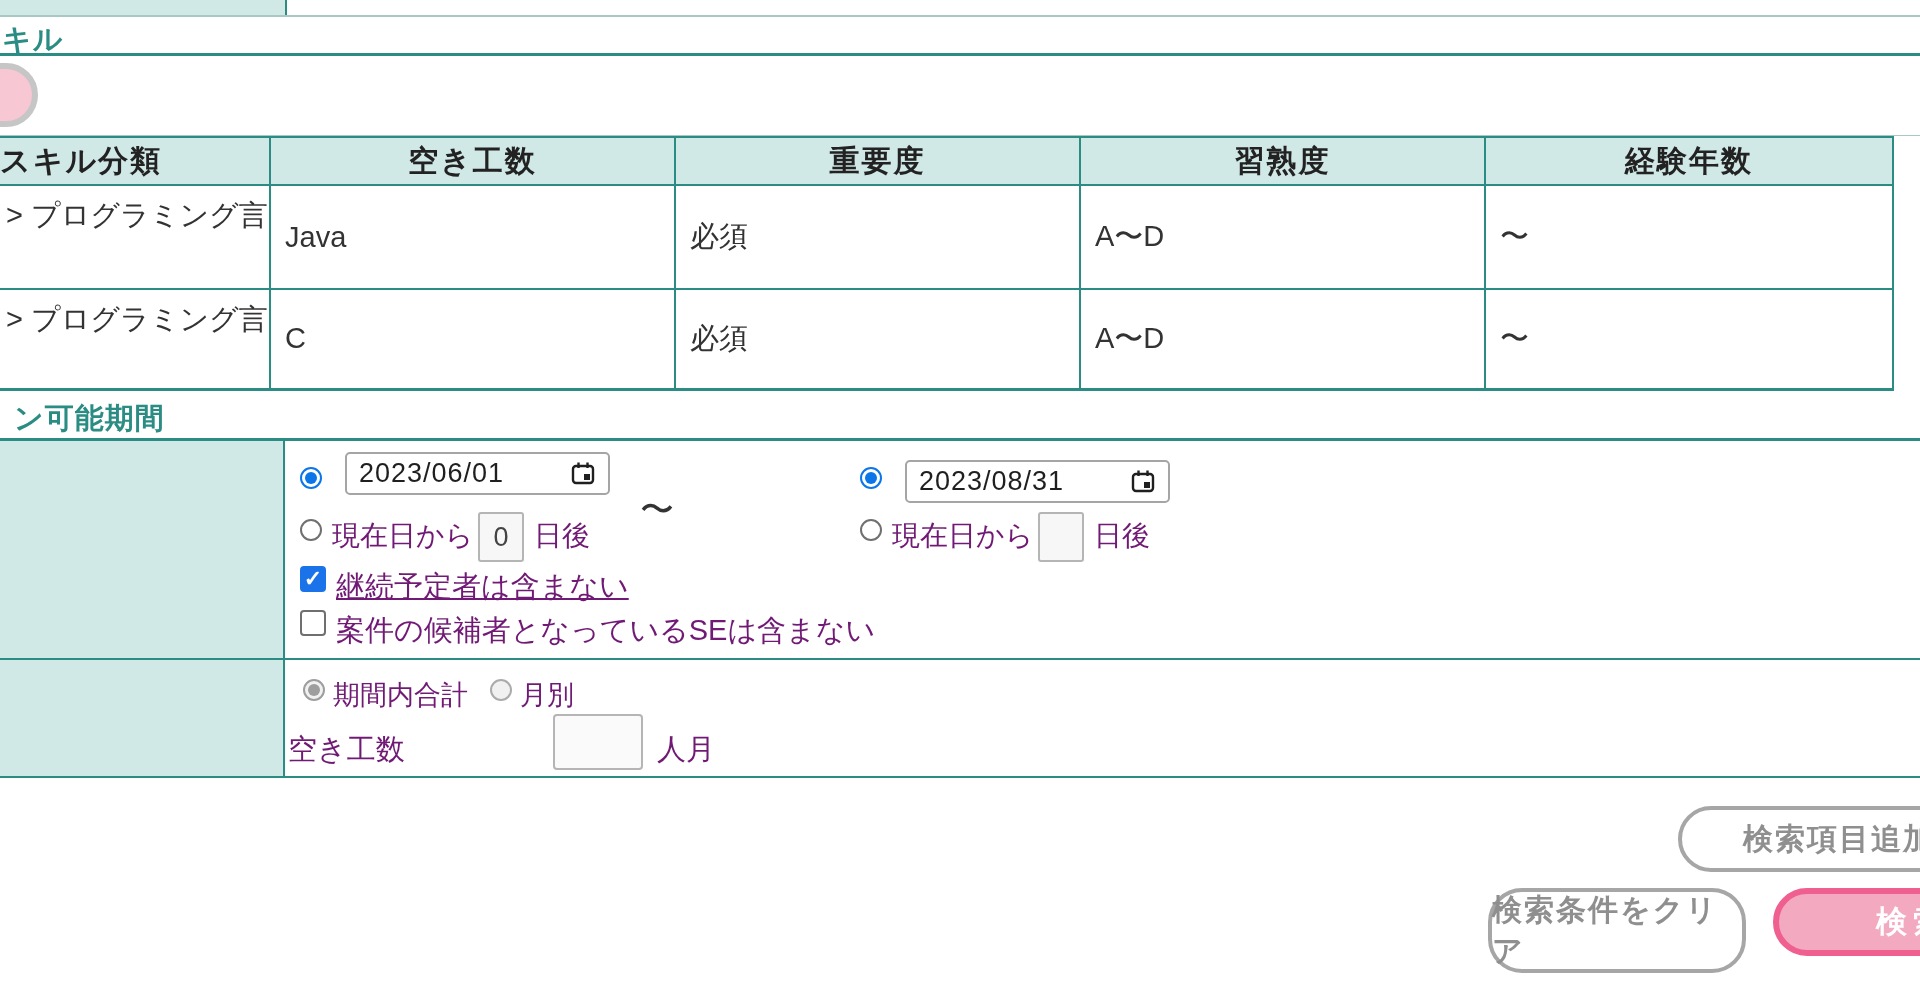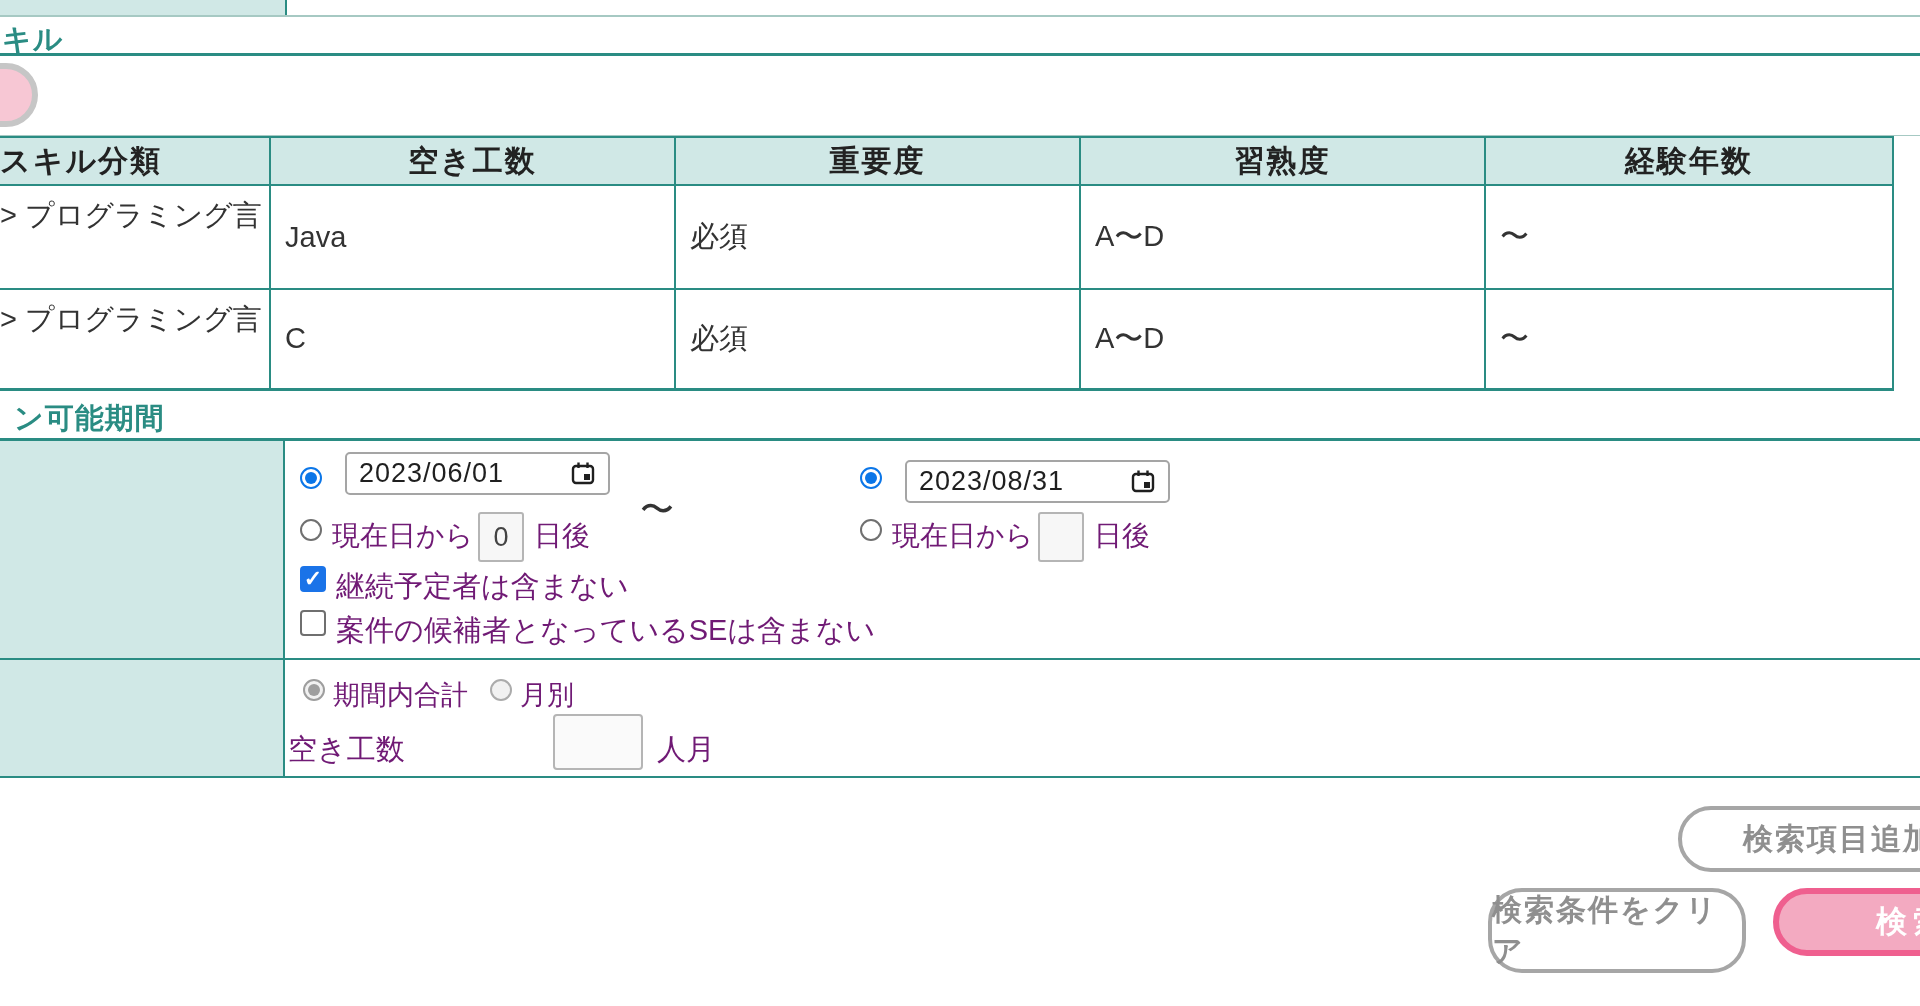--- a/index.html
+++ b/index.html
@@ -24,21 +24,21 @@
 
   
   table.skill{position:absolute;left:0;top:136px;width:1893px;border-collapse:collapse;
               table-layout:fixed;}
   table.skill td,table.skill th{border:2px solid #2a8c83;box-sizing:border-box;overflow:hidden;white-space:nowrap;}
   table.skill th{background:#d0e8e6;font-size:30px;font-weight:bold;color:#222;height:48px;
                  text-align:center;letter-spacing:2px;}
   table.skill td{background:#fff;font-size:29px;color:#333;vertical-align:middle;padding-left:14px;}
   table.skill th:first-child,table.skill td:first-child{border-left:none;}
   table.skill th:first-child{text-align:left;padding-left:0;}
-  table.skill td.cat{vertical-align:top;padding-top:10px;padding-left:0;}
+  table.skill td.cat{vertical-align:top;padding-top:10px;padding-left:6px;}
   table.skill tr.r1 td{height:104px;}
   table.skill tr.r2 td{height:100px;}
   table.skill{border-bottom:3px solid #2a8c83;}
 
   
   .form-label-col{position:absolute;left:0;top:441px;width:285px;height:337px;background:#d0e8e6;
                   border-right:2px solid #2a8c83;box-sizing:border-box;}
   .ftext{position:absolute;font-size:28px;color:#701a75;white-space:nowrap;}
 
   
@@ -174,21 +174,21 @@
   <span class="ftext" style="left:534px;top:517px;">日後</span>
 
   <span class="radio" style="left:860px;top:519px;"></span>
   <span class="ftext" style="left:892px;top:517px;">現在日から</span>
   <input class="smallinput" style="left: 1038px; top: 512px;" value="">
   <span class="ftext" style="left:1094px;top:517px;">日後</span>
 
   <span class="cb checked" style="left:300px;top:566px;">
       <span>✓</span>
     </span>
-  <span class="ftext" style="left:336px;top:567px;font-size:29px;">継続予定者は含まない</span>
+  <span class="ftext" style="left:336px;top:567px;font-size:29px;text-decoration:underline;">継続予定者は含まない</span>
 
   <span class="cb" style="left:300px;top:610px;"></span>
   <span class="ftext" style="left:336px;top:611px;font-size:29px;">案件の候補者となっているSEは含まない</span>
 
   <span class="radio dis-sel" style="left:303px;top:679px;"></span>
   <span class="ftext" style="left:333px;top:677px;font-size:27px;">期間内合計</span>
   <span class="radio dis" style="left:490px;top:679px;"></span>
   <span class="ftext" style="left:520px;top:677px;font-size:27px;">月別</span>
 
   <span class="ftext" style="left:288px;top:730px;font-size:29px;">空き工数</span>

